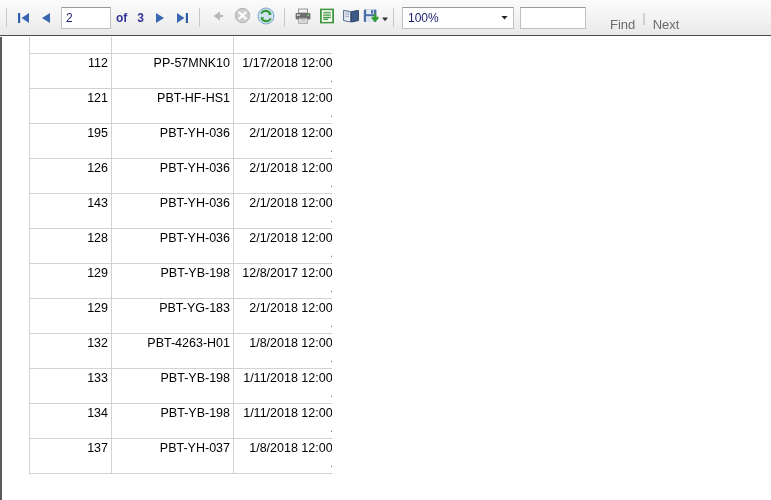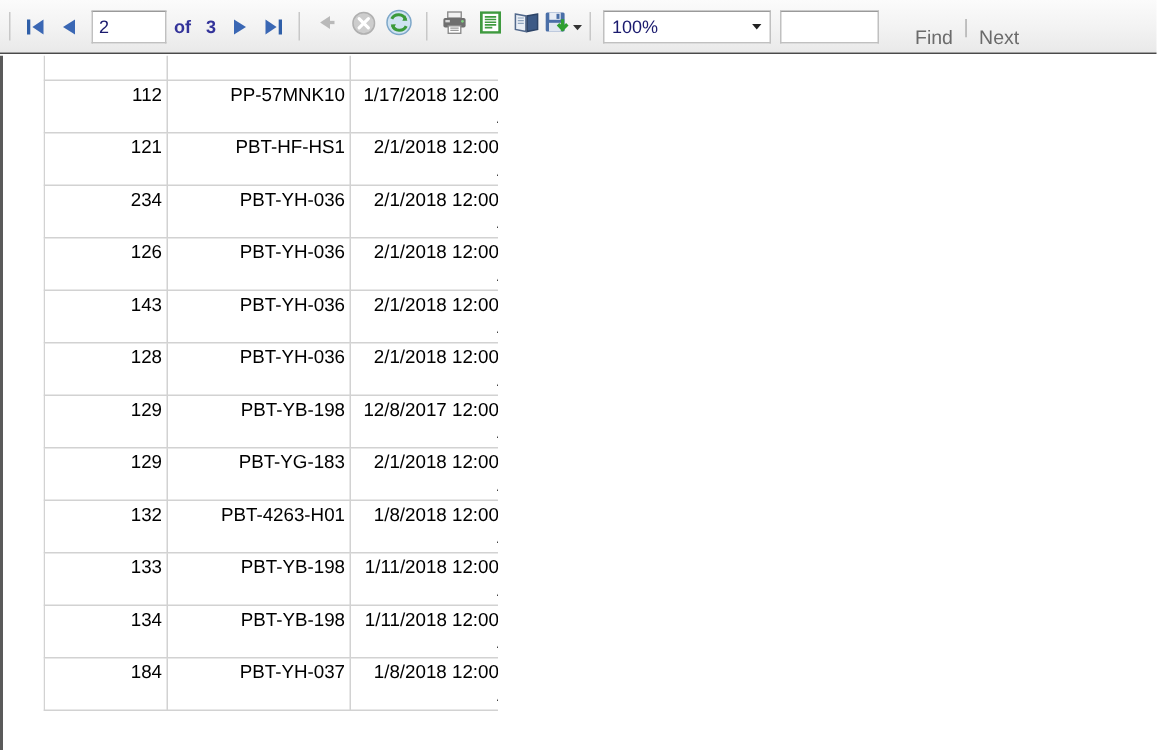--- a/index.html
+++ b/index.html
@@ -360,21 +360,21 @@
             <td class="c-id">112</td>
             <td class="c-code">PP-57MNK10</td>
             <td class="c-date">1/17/2018 12:00:00 AM</td>
           </tr>
           <tr>
             <td class="c-id">121</td>
             <td class="c-code">PBT-HF-HS1</td>
             <td class="c-date">2/1/2018 12:00:00 AM</td>
           </tr>
           <tr>
-            <td class="c-id">234</td>
+            <td class="c-id">195</td>
             <td class="c-code">PBT-YH-036</td>
             <td class="c-date">2/1/2018 12:00:00 AM</td>
           </tr>
           <tr>
             <td class="c-id">126</td>
             <td class="c-code">PBT-YH-036</td>
             <td class="c-date">2/1/2018 12:00:00 AM</td>
           </tr>
           <tr>
             <td class="c-id">143</td>
@@ -405,21 +405,21 @@
             <td class="c-id">133</td>
             <td class="c-code">PBT-YB-198</td>
             <td class="c-date">1/11/2018 12:00:00 AM</td>
           </tr>
           <tr>
             <td class="c-id">134</td>
             <td class="c-code">PBT-YB-198</td>
             <td class="c-date">1/11/2018 12:00:00 AM</td>
           </tr>
           <tr>
-            <td class="c-id">184</td>
+            <td class="c-id">137</td>
             <td class="c-code">PBT-YH-037</td>
             <td class="c-date">1/8/2018 12:00:00 AM</td>
           </tr>
         </tbody>
     </table>
   </div>
 
 </div>
 
 </body></html>

